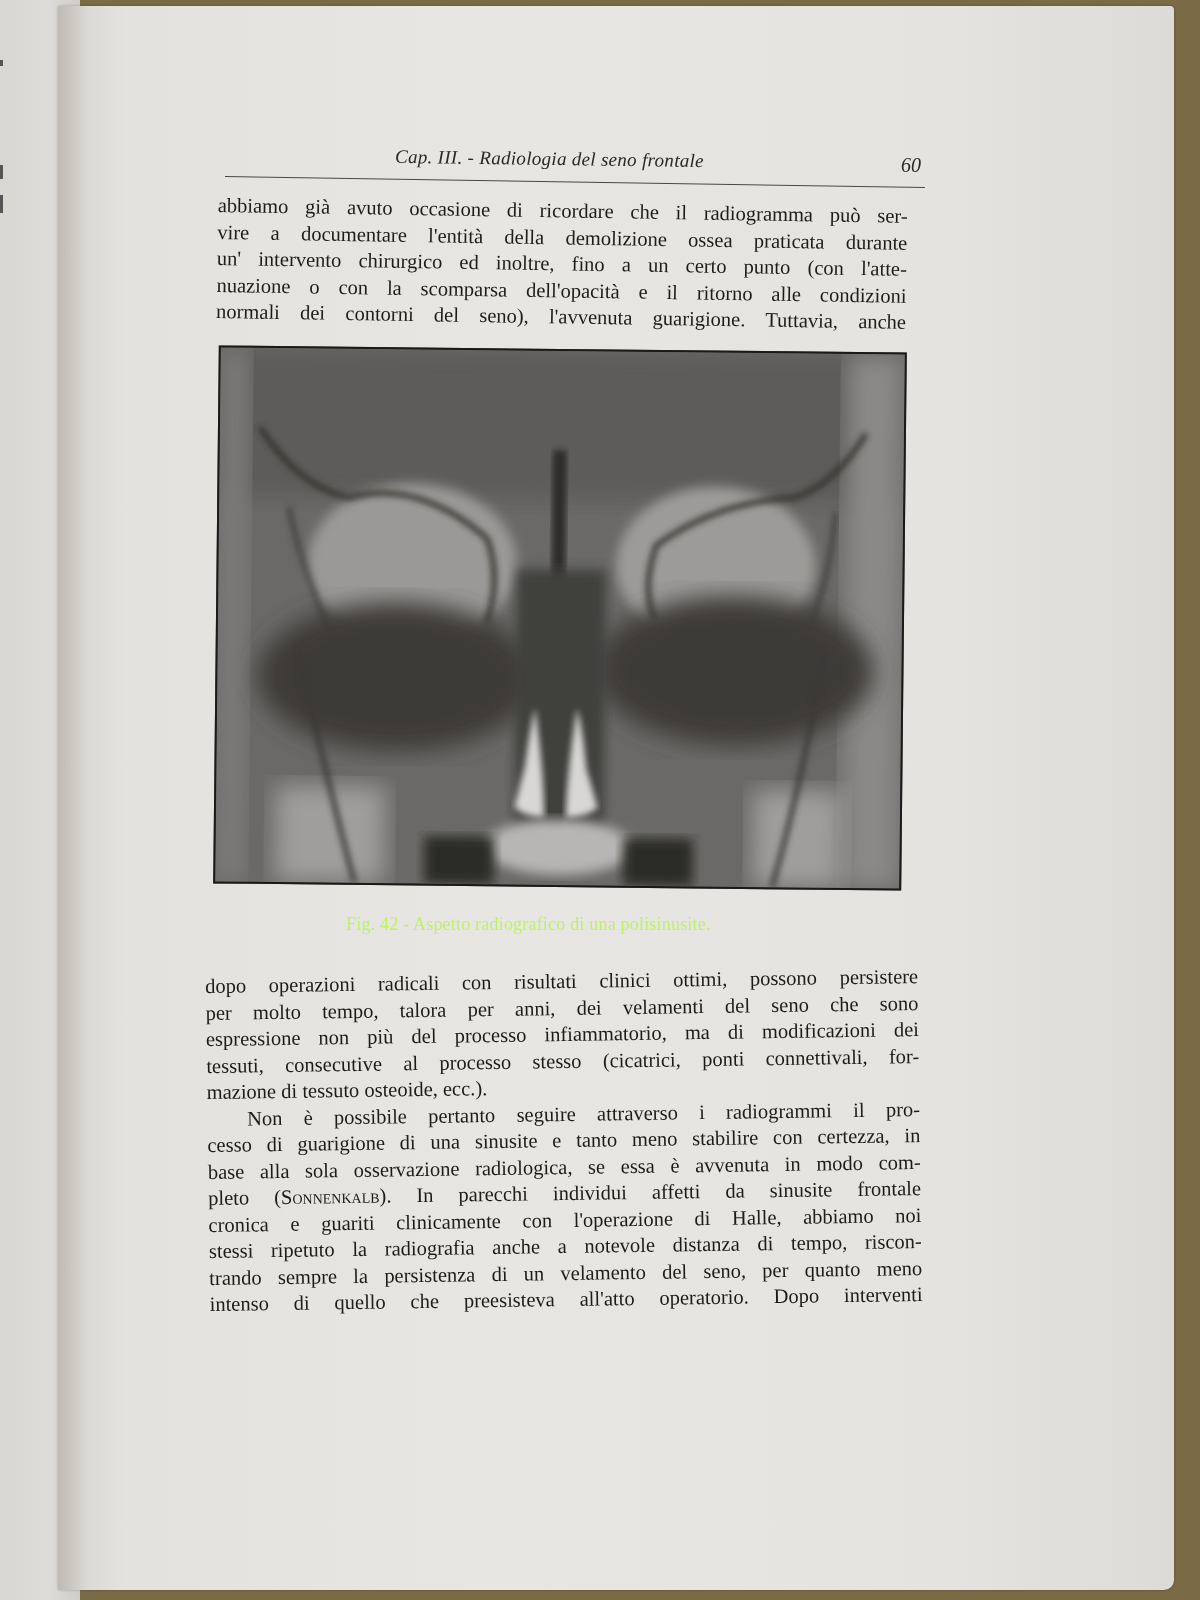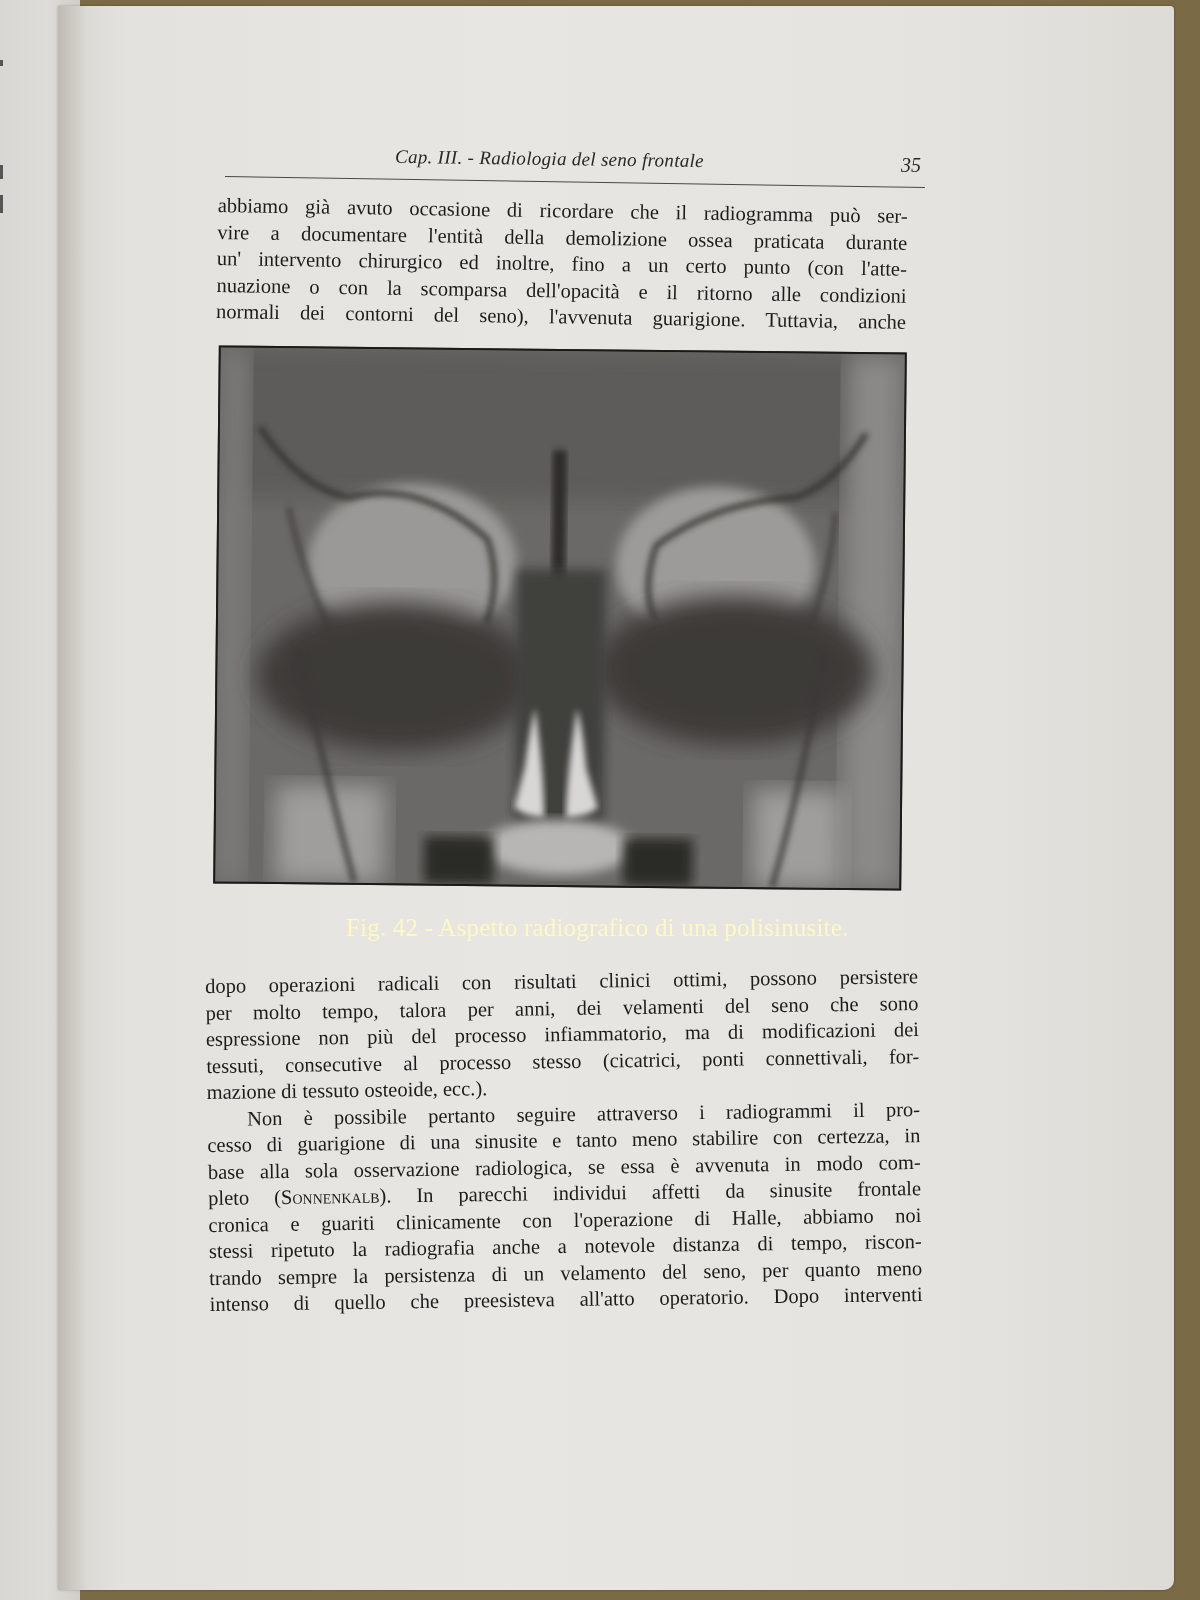--- a/index.html
+++ b/index.html
@@ -54,38 +54,38 @@
     
     .figure {
       position: absolute; left: 216px; top: 349px; width: 688px; height: 538px;
       border: 2px solid #1a1a1a; box-sizing: border-box;
       transform: rotate(0.6deg);
       background: #5c5b59; overflow: hidden;
     }
     .figure svg { width: 100%; height: 100%; display: block; }
     .caption {
       position: absolute; left: 346px; top: 914px;
-      font-size: 25px; color: #fef9c3; letter-spacing: 0.2px;
+      font-size: 18px; color: #bef264; letter-spacing: 0.2px;
     }
   </style>
 </head>
 <body>
 
 <div class="prev-page">
   <div class="mark" style="top:60px;height:6px"></div>
   <div class="mark" style="top:165px;height:14px"></div>
   <div class="mark" style="top:195px;height:18px"></div>
 </div>
 
 <div class="page"></div>
 <div class="spine-shadow"></div>
 
 <div class="header">
   <span class="running-head">Cap. III. - Radiologia del seno frontale</span>
-  <span class="page-number">35</span>
+  <span class="page-number">60</span>
   <div class="header-rule"></div>
 </div>
 
 <div class="body-text top-block">
   <span class="line">abbiamo già avuto occasione di ricordare che il radiogramma può ser-</span>
   <span class="line">vire a documentare l'entità della demolizione ossea praticata durante</span>
   <span class="line">un' intervento chirurgico ed inoltre, fino a un certo punto (con l'atte-</span>
   <span class="line">nuazione o con la scomparsa dell'opacità e il ritorno alle condizioni</span>
   <span class="line">normali dei contorni del seno), l'avvenuta guarigione. Tuttavia, anche</span>
 </div>

